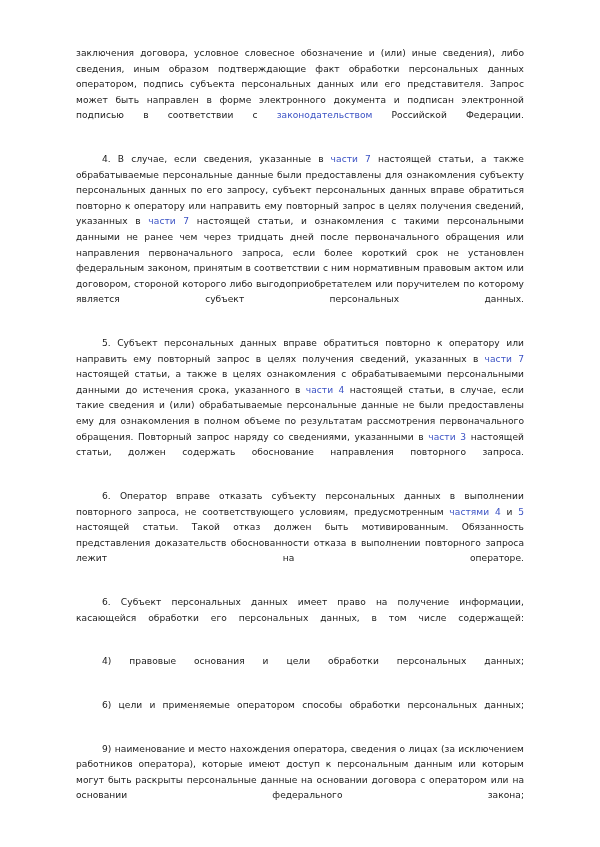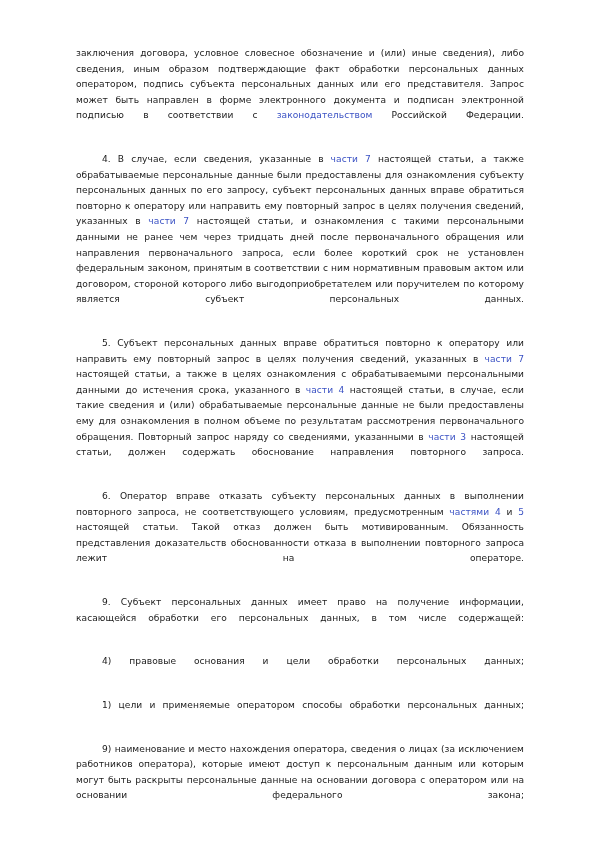--- a/index.html
+++ b/index.html
@@ -61,18 +61,18 @@
 </style>
 </head>
 <body>
 
 <div class="page">
   <div class="content" id="doc-body">
       <p class="para"><span class="run">заключения договора, условное словесное обозначение и (или) иные сведения), либо сведения, иным образом подтверждающие факт обработки персональных данных оператором, подпись субъекта персональных данных или его представителя. Запрос может быть направлен в форме электронного документа и подписан электронной подписью в соответствии с </span><span class="lnk" style="color: rgb(59, 82, 196);">законодательством</span><span class="run"> Российской Федерации.</span></p>
       <p class="para indent"><span class="run">4. В случае, если сведения, указанные в </span><span class="lnk" style="color: rgb(59, 82, 196);">части 7</span><span class="run"> настоящей статьи, а также обрабатываемые персональные данные были предоставлены для ознакомления субъекту персональных данных по его запросу, субъект персональных данных вправе обратиться повторно к оператору или направить ему повторный запрос в целях получения сведений, указанных в </span><span class="lnk" style="color: rgb(59, 82, 196);">части 7</span><span class="run"> настоящей статьи, и ознакомления с такими персональными данными не ранее чем через тридцать дней после первоначального обращения или направления первоначального запроса, если более короткий срок не установлен федеральным законом, принятым в соответствии с ним нормативным правовым актом или договором, стороной которого либо выгодоприобретателем или поручителем по которому является субъект персональных данных.</span></p>
       <p class="para indent"><span class="run">5. Субъект персональных данных вправе обратиться повторно к оператору или направить ему повторный запрос в целях получения сведений, указанных в </span><span class="lnk" style="color: rgb(59, 82, 196);">части 7</span><span class="run"> настоящей статьи, а также в целях ознакомления с обрабатываемыми персональными данными до истечения срока, указанного в </span><span class="lnk" style="color: rgb(59, 82, 196);">части 4</span><span class="run"> настоящей статьи, в случае, если такие сведения и (или) обрабатываемые персональные данные не были предоставлены ему для ознакомления в полном объеме по результатам рассмотрения первоначального обращения. Повторный запрос наряду со сведениями, указанными в </span><span class="lnk" style="color: rgb(59, 82, 196);">части 3</span><span class="run"> настоящей статьи, должен содержать обоснование направления повторного запроса.</span></p>
       <p class="para indent"><span class="run">6. Оператор вправе отказать субъекту персональных данных в выполнении повторного запроса, не соответствующего условиям, предусмотренным </span><span class="lnk" style="color: rgb(59, 82, 196);">частями 4</span><span class="run"> и </span><span class="lnk" style="color: rgb(59, 82, 196);">5</span><span class="run"> настоящей статьи. Такой отказ должен быть мотивированным. Обязанность представления доказательств обоснованности отказа в выполнении повторного запроса лежит на операторе.</span></p>
-      <p class="para indent"><span class="run">9. Субъект персональных данных имеет право на получение информации, касающейся обработки его персональных данных, в том числе содержащей:</span></p>
+      <p class="para indent"><span class="run">6. Субъект персональных данных имеет право на получение информации, касающейся обработки его персональных данных, в том числе содержащей:</span></p>
       <p class="para indent"><span class="run">4) правовые основания и цели обработки персональных данных;</span></p>
-      <p class="para indent"><span class="run">1) цели и применяемые оператором способы обработки персональных данных;</span></p>
+      <p class="para indent"><span class="run">6) цели и применяемые оператором способы обработки персональных данных;</span></p>
       <p class="para indent"><span class="run">9) наименование и место нахождения оператора, сведения о лицах (за исключением работников оператора), которые имеют доступ к персональным данным или которым могут быть раскрыты персональные данные на основании договора с оператором или на основании федерального закона;</span></p>
     </div>
 </div>
 
 </body></html>

